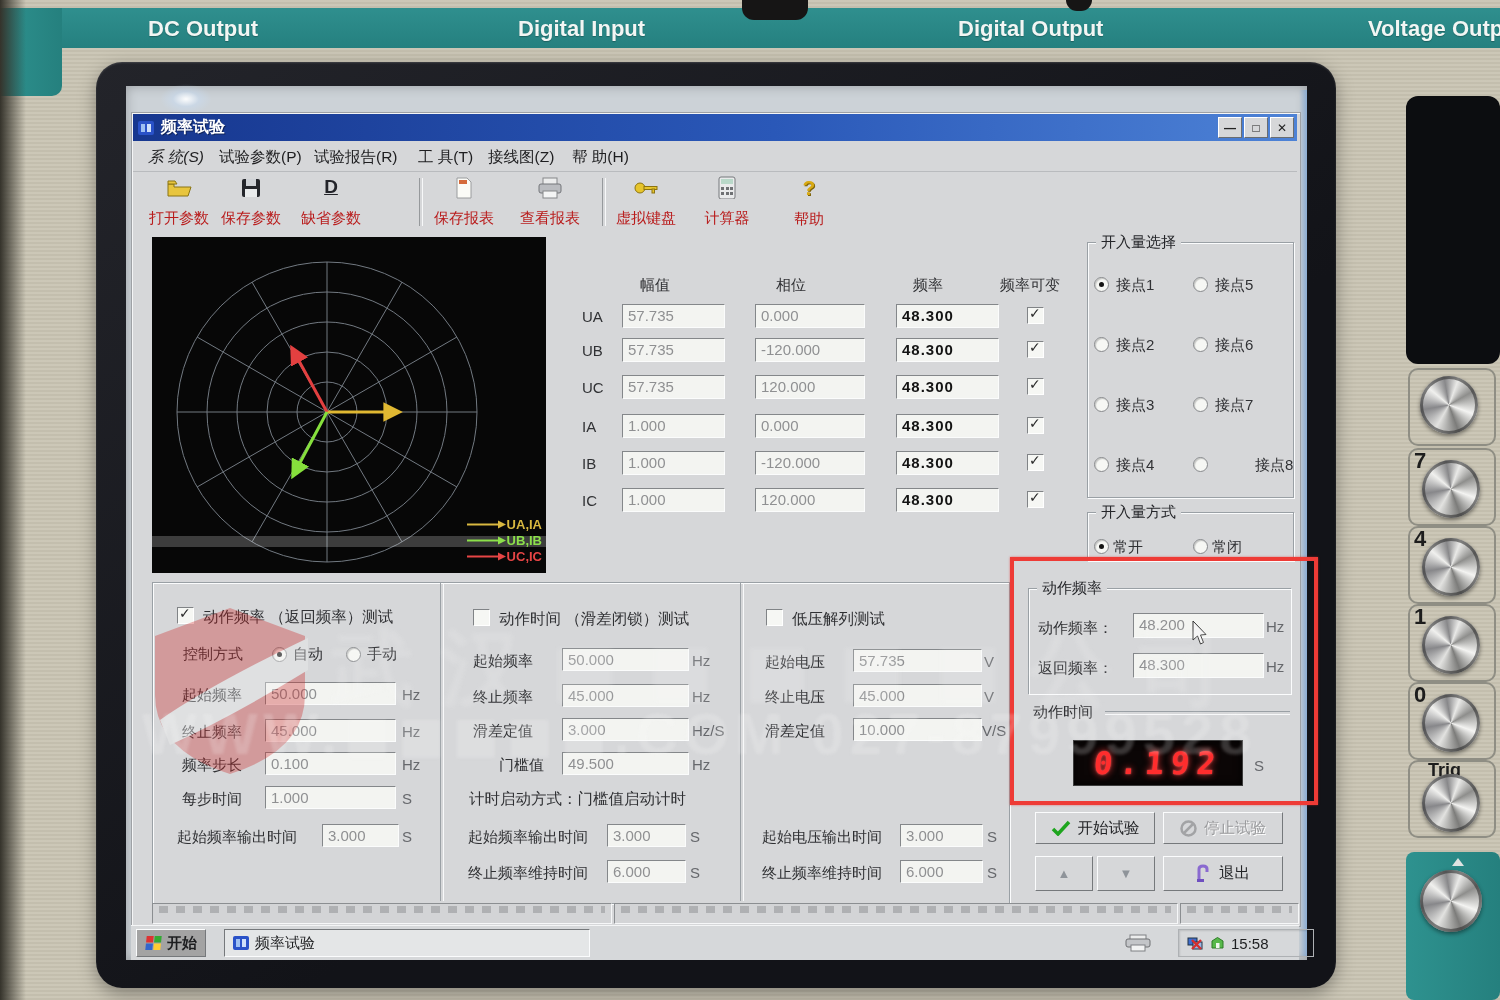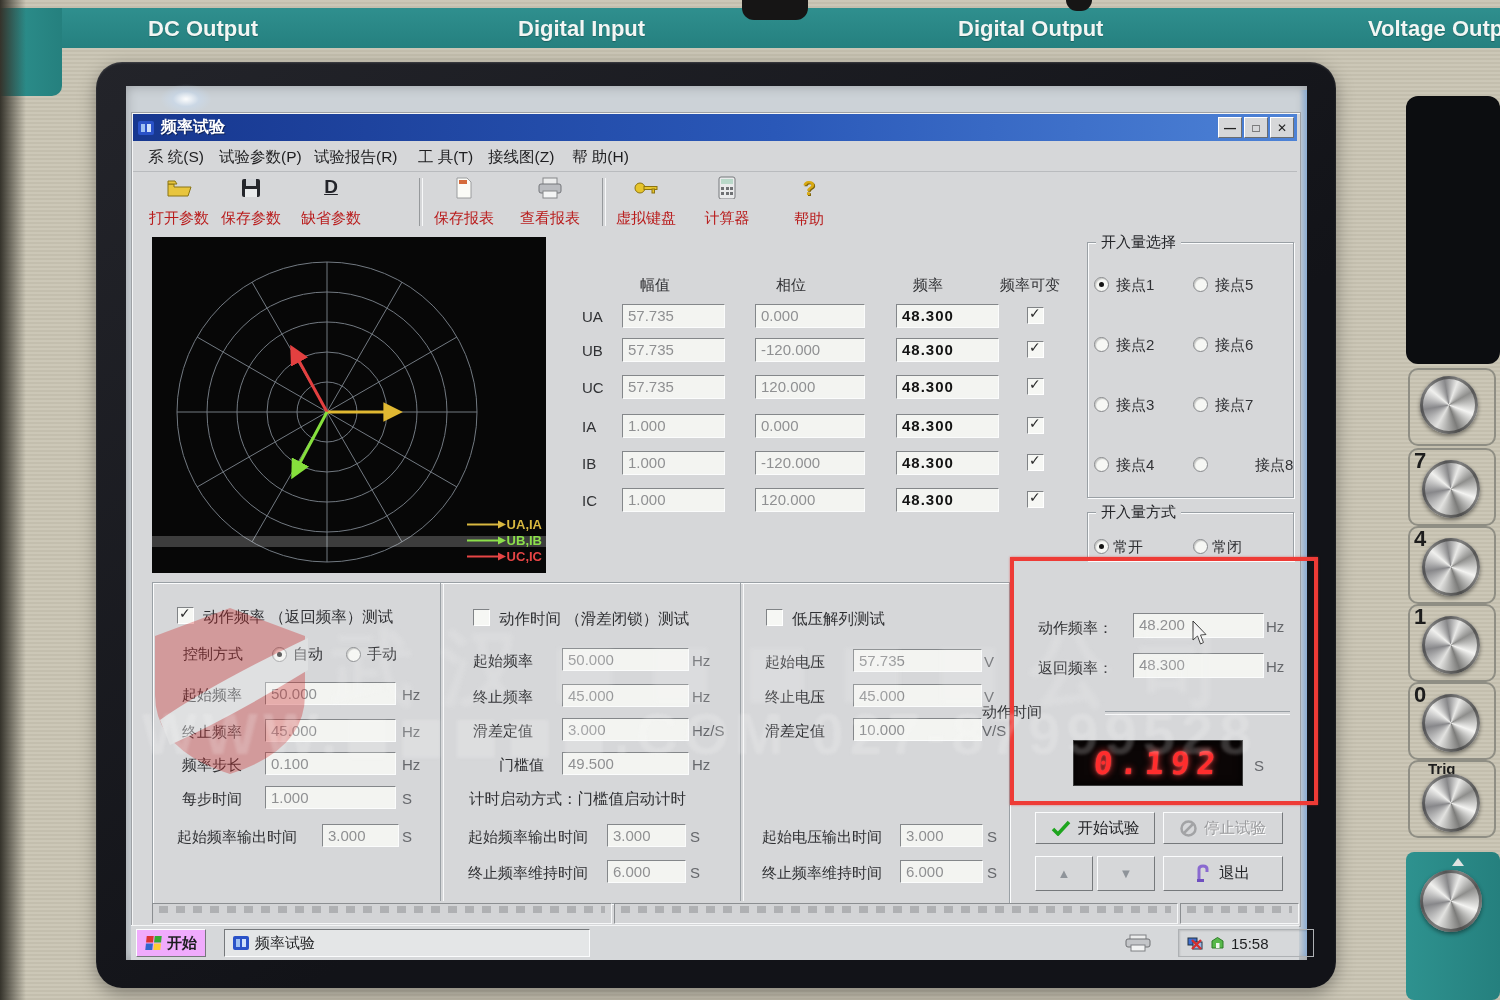--- a/index.html
+++ b/index.html
@@ -44,21 +44,21 @@
   .cb.checked::after{content:"✓";position:absolute;left:1px;top:-3px;font-size:14px;font-weight:bold;color:#2b2b2b;}
   .radio{width:13px;height:13px;border-radius:50%;background:#f6f7f4;border:1.5px solid #87898c;box-shadow:inset 1px 1px 1px rgba(0,0,0,.2);}
   .radio.on::after{content:"";position:absolute;left:4px;top:4px;width:5px;height:5px;border-radius:50%;background:#141414;}
   .btn{background:#d6d7d9;border-top:1.5px solid #fbfcfd;border-left:1.5px solid #fbfcfd;border-bottom:1.5px solid #75787b;border-right:1.5px solid #75787b;
     display:flex;align-items:center;justify-content:center;gap:7px;font-size:15.5px;color:#232427;}
   .btn.gray{color:#9a9b9d;text-shadow:1px 1px 0 #fff;}
   .statusseg{top:903px;height:19px;background:#d3d4d6;border-top:1px solid #8b8e91;border-left:1px solid #8b8e91;border-bottom:1px solid #f6f7f8;border-right:1px solid #f6f7f8;overflow:hidden;}
   .statusseg i{display:block;margin:2px 6px;height:7px;background:repeating-linear-gradient(90deg,rgba(80,82,86,.55) 0 9px,rgba(80,82,86,0) 9px 17px);opacity:.5;}
   
   .taskbar{left:131px;top:925px;width:1168px;height:34px;background:#d6d8da;border-top:1px solid #f4f5f6;}
-  .tbtn{position:absolute;top:4px;height:26px;background:#f0abfc;border-top:1.5px solid #fbfcfd;border-left:1.5px solid #fbfcfd;border-bottom:1.5px solid #75787b;border-right:1.5px solid #75787b;
+  .tbtn{position:absolute;top:4px;height:26px;background:#a3a3a3;border-top:1.5px solid #fbfcfd;border-left:1.5px solid #fbfcfd;border-bottom:1.5px solid #75787b;border-right:1.5px solid #75787b;
     display:flex;align-items:center;gap:5px;padding:0 8px;font-size:15px;color:#1c1d1f;}
   .tbtn.active{background:#e4e6e7;border-top:1.5px solid #75787b;border-left:1.5px solid #75787b;border-bottom:1.5px solid #fbfcfd;border-right:1.5px solid #fbfcfd;}
   .tray{position:absolute;top:4px;height:26px;border:1px solid #aeb1b4;box-shadow:inset 1px 1px 2px rgba(0,0,0,.12);display:flex;align-items:center;gap:6px;padding:0 8px;}
   
   .knobsq{left:1408px;width:84px;height:74px;border:2px solid #8f8e84;border-radius:10px;}
   .knob{border-radius:50%;background:conic-gradient(from 20deg,#e9e9e7,#8e8e8c 40deg,#f4f4f2 90deg,#7c7c7a 140deg,#e2e2e0 190deg,#87878a 240deg,#f0f0ee 290deg,#88888a 330deg,#e9e9e7);
     box-shadow:0 2px 4px rgba(0,0,0,.45), inset 0 0 0 3px rgba(40,40,40,.55);}
   .knoblab{position:absolute;font-weight:bold;color:#1d1d1d;}
   
   .wm{pointer-events:none;color:rgba(250,250,250,.16);white-space:nowrap;filter:blur(2.5px);font-weight:bold;}
@@ -97,21 +97,21 @@
         <rect x="9" y="4" width="4" height="8" fill="#cfe0fa"></rect>
       </svg>
     <span class="title-txt">频率试验</span>
     <span style="flex:1"></span>
     <span class="capbtn">—</span>
     <span class="capbtn">□</span>
     <span class="capbtn" style="margin-right:3px;">✕</span>
   </div>
 
   <div class="abs menubar"></div>
-  <span class="abs menuitem" style="left:148px;top:147px;">系 统(S)</span>
+  <span class="abs menuitem" style="left:148px;top:147px;font-style:italic;">系 统(S)</span>
   <span class="abs menuitem" style="left:219px;top:147px;">试验参数(P)</span>
   <span class="abs menuitem" style="left:314px;top:147px;">试验报告(R)</span>
   <span class="abs menuitem" style="left:418px;top:147px;">工 具(T)</span>
   <span class="abs menuitem" style="left:488px;top:147px;">接线图(Z)</span>
   <span class="abs menuitem" style="left:572px;top:147px;">帮 助(H)</span>
 
   <div class="toolbtn" style="left:137px;">
     <svg width="26" height="24">
         <path d="M2,8 L2,20 L22,20 L25,11 L8,11 L8,8 Z" fill="#e8c53e" stroke="#8a7514"></path>
         <path d="M2,8 L2,5 L9,5 L11,8 Z" fill="#e8c53e" stroke="#8a7514"></path>
@@ -352,27 +352,30 @@
   <span class="abs lbl" style="left:765px;top:722px;">滑差定值</span>
   <div class="abs sunken field" style="left:853px;top:718px;width:122px;height:19px;">10.000</div>
   <span class="abs lbl dim" style="left:982px;top:722px;">V/S</span>
   <span class="abs lbl" style="left:762px;top:828px;">起始电压输出时间</span>
   <div class="abs sunken field" style="left:900px;top:824px;width:76px;height:19px;">3.000</div>
   <span class="abs lbl dim" style="left:987px;top:828px;">S</span>
   <span class="abs lbl" style="left:762px;top:864px;">终止频率维持时间</span>
   <div class="abs sunken field" style="left:900px;top:860px;width:76px;height:19px;">6.000</div>
   <span class="abs lbl dim" style="left:987px;top:864px;">S</span>
 
+  <div class="abs gb" style="left:1028px;top:588px;width:262px;height:105px;border-bottom:none;border-right:none;">
+    <span class="gt">动作频率</span>
+  </div>
   <span class="abs lbl" style="left:1038px;top:619px;">动作频率：</span>
   <div class="abs sunken field" style="left:1133px;top:613px;width:124px;height:21px;">48.200</div>
   <span class="abs lbl dim" style="left:1266px;top:618px;">Hz</span>
   <span class="abs lbl" style="left:1038px;top:659px;text-align:center;">返回频率：</span>
   <div class="abs sunken field" style="left:1133px;top:653px;width:124px;height:21px;">48.300</div>
   <span class="abs lbl dim" style="left:1266px;top:658px;">Hz</span>
-  <span class="abs lbl" style="left:982px;top:703px;font-family:Liberation Mono, monospace;">动作时间</span>
+  <span class="abs lbl" style="left:1033px;top:703px;font-family:Liberation Mono, monospace;">动作时间</span>
   <div class="abs" style="left:1105px;top:711px;width:185px;height:2px;border-top:1px solid #9aa0a5;border-bottom:1px solid #f8f9fa;"></div>
   <div class="abs" style="left:1073px;top:740px;width:168px;height:44px;background:#0b0606;border:1px solid #3c3c3c;box-shadow:inset 0 0 8px #000;display:flex;align-items:center;justify-content:center;">
     <span class="ledtxt" style="font-size:31px;">0.192</span>
   </div>
   <span class="abs lbl dim" style="left:1254px;top:757px;">S</span>
 
   <svg class="abs" style="left:1192px;top:621px;" width="18" height="26">
       <polygon points="1,0 1,19 5.5,15 8.5,23 11.5,21.5 8.5,14 14,13.5" fill="#f5f5f5" stroke="#333" stroke-width="1"></polygon>
     </svg>
 
@@ -460,21 +463,21 @@
   <div class="abs knobsq" style="top:526px;"></div>
   <span class="abs knoblab" style="left:1414px;top:526px;font-size:22px;">4</span>
   <div class="abs knob" style="left:1422px;top:538px;width:58px;height:58px;"></div>
   <div class="abs knobsq" style="top:604px;"></div>
   <span class="abs knoblab" style="left:1414px;top:604px;font-size:22px;">1</span>
   <div class="abs knob" style="left:1422px;top:616px;width:58px;height:58px;"></div>
   <div class="abs knobsq" style="top:682px;"></div>
   <span class="abs knoblab" style="left:1414px;top:682px;font-size:22px;">0</span>
   <div class="abs knob" style="left:1422px;top:694px;width:58px;height:58px;"></div>
   <div class="abs knobsq" style="top:760px;"></div>
-  <span class="abs knoblab" style="left:1428px;top:760px;font-size:15px;">Trig</span>
+  <span class="abs knoblab" style="left:1428px;top:760px;font-size:18px;">Trig</span>
   <div class="abs knob" style="left:1422px;top:774px;width:58px;height:58px;"></div>
   <div class="abs tealblk" style="left:1406px;top:852px;width:94px;height:148px;border-radius:8px;"></div>
   <div class="abs" style="left:1452px;top:858px;width:0;height:0;border-left:6px solid transparent;border-right:6px solid transparent;border-bottom:8px solid #dfe4e2;"></div>
   <div class="abs knob" style="left:1420px;top:870px;width:62px;height:62px;"></div>
 
   <svg class="abs" style="left:140px;top:600px;opacity:.34;" width="180" height="180">
     <path d="M90,8 L165,36 L165,95 Q165,150 90,174 Q15,150 15,95 L15,36 Z" fill="#cc2727"></path>
     <path d="M20,120 Q70,85 168,38 L168,70 Q95,115 30,145 Z" fill="#f3f3f3"></path>
   </svg>
   <div class="abs wm" style="left:330px;top:612px;font-size:84px;letter-spacing:26px;">武汉◼◼◼◼◼公司</div>

